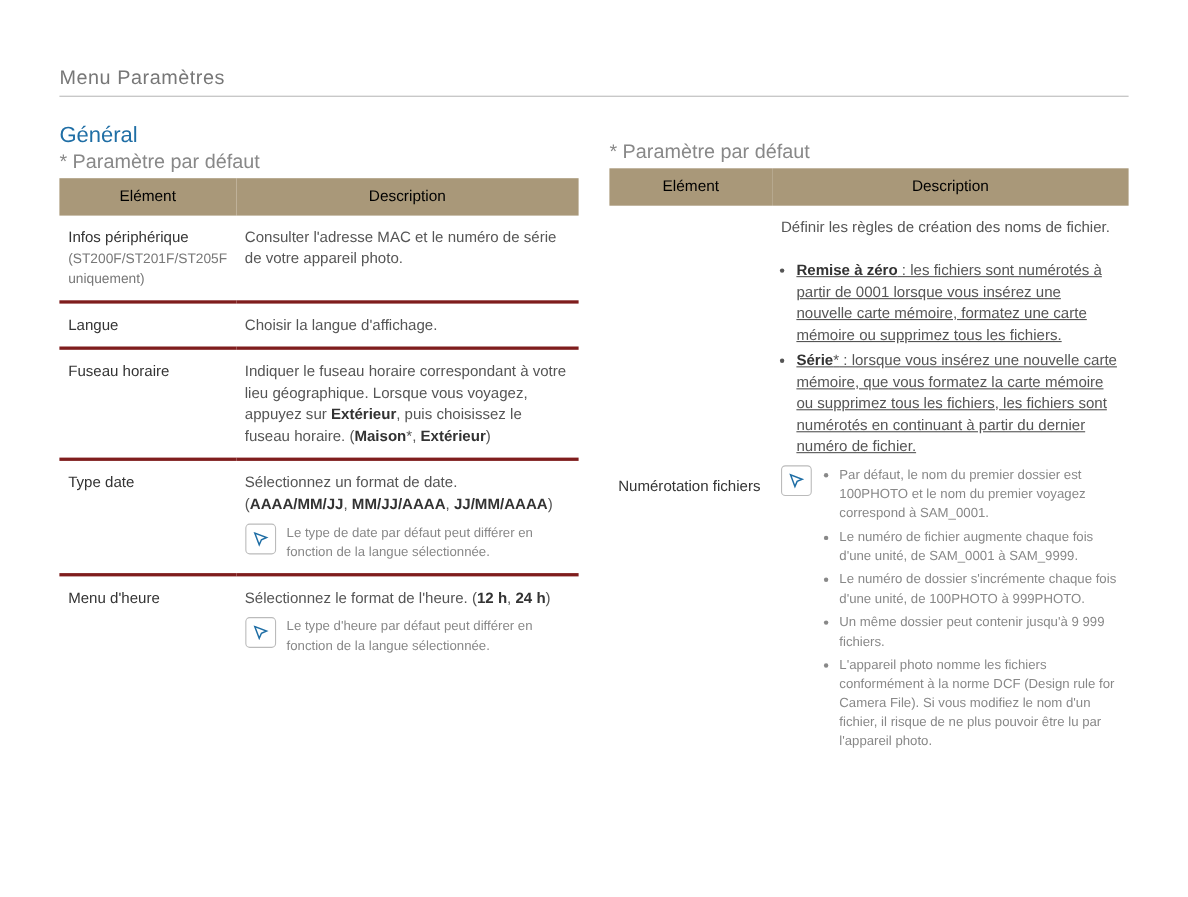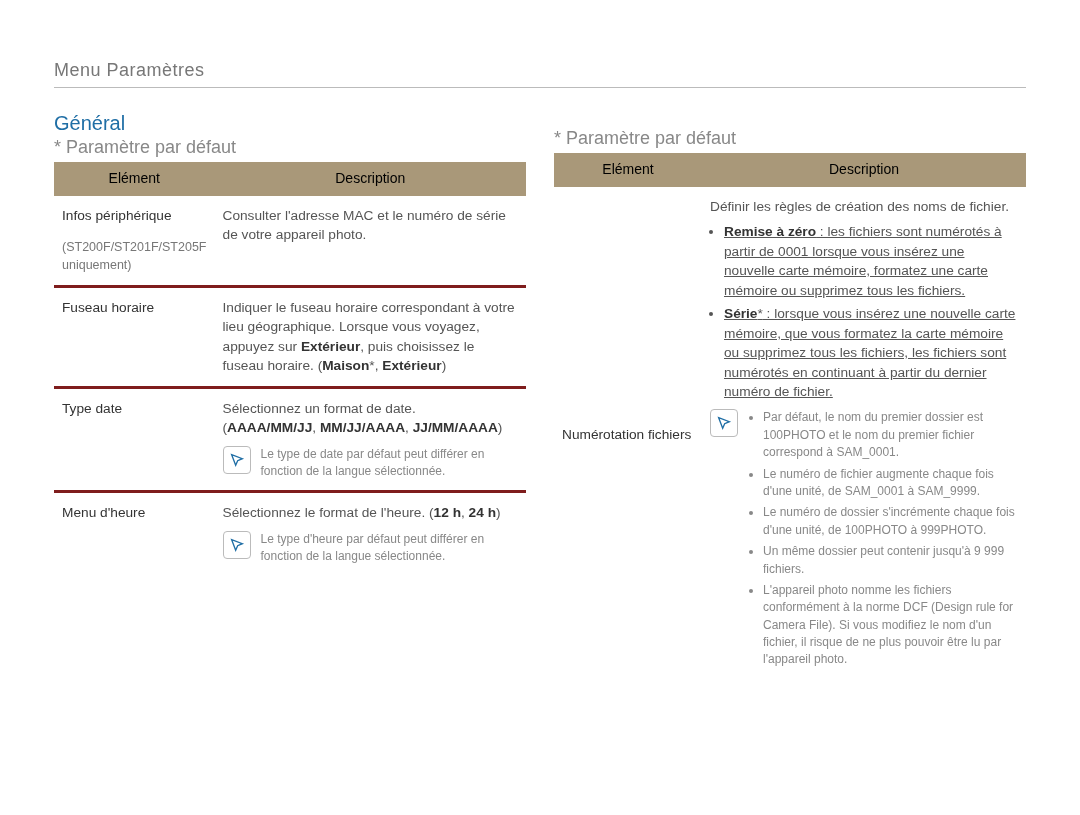--- a/index.html
+++ b/index.html
@@ -9,30 +9,30 @@
   .section-title{color:#1f6ea5;font-size:20px;font-weight:300;margin:22px 0 2px;}
   .columns{display:flex;gap:28px;margin-top:2px;}
   .col{flex:1;min-width:0;}
   .caption-default{font-size:18px;color:#888;text-align:left;margin-bottom:4px;}
   table.params{border-collapse:collapse;width:100%;font-size:13.7px;line-height:1.42;}
   table.params th{background:#a99879;color:#000000;text-align:center;font-weight:400;padding:7px 8px;font-size:14px;}
   table.params th.el{width:132px;}
   table.params td{padding:10px 8px;vertical-align:top;border-bottom:3px solid #7f1d1d;color:#555;}
   table.params tr:last-child td{border-bottom:none;}
   table.params td.el{color:#333;}
-  .sub{font-size:12.5px;color:#777;display:block;margin-top:14px;}
+  .sub{font-size:12.5px;color:#777;display:block;margin-top:2px;}
   .note-box{display:flex;gap:10px;margin-top:8px;}
   .note-icon{flex:0 0 26px;height:26px;border:1px solid #bbb;border-radius:4px;display:flex;align-items:center;justify-content:center;color:#1f6ea5;}
   .note-icon svg{width:16px;height:16px;}
   .note-body{flex:1;font-size:12px;color:#888;line-height:1.45;}
   .note-body ul{margin:0;padding-left:15px;}
   .note-body li{margin-bottom:4px;}
   .desc-list{margin:0;padding-left:14px;text-decoration:underline;}
   .desc-list li{margin-bottom:4px;color:#555;}
-  .leadp{margin:0 0 6px 0;}
+  .leadp{margin:0 0 20px 0;}
   .footer{position:absolute;bottom:30px;left:0;width:100%;text-align:center;font-size:13px;color:#666;}
   .footer .pg{color:#333;}
   b{font-weight:600;color:#333;}
 </style>
 </head>
 <body>
 
 <div class="page">
   <div class="breadcrumb">Menu Paramètres</div>
   <div class="hr-top"></div>
@@ -47,20 +47,24 @@
             <tr>
           <th class="el">Elément</th>
           <th>Description</th>
         </tr>
         <tr>
           <td class="el">
             <span>Infos périphérique</span>
             <span class="sub">(ST200F/ST201F/ST205F uniquement)</span>
           </td>
           <td>Consulter l'adresse MAC et le numéro de série de votre appareil photo.</td>
+        </tr>
+        <tr>
+          <td class="el">Langue</td>
+          <td>Choisir la langue d'affichage.</td>
         </tr>
         <tr>
           <td class="el">Fuseau horaire</td>
           <td>
             <span>Indiquer le fuseau horaire correspondant à votre lieu géographique. Lorsque vous voyagez, appuyez sur </span><b>Extérieur</b><span>, puis choisissez le fuseau horaire. (</span><b>Maison</b><span>*, </span><b>Extérieur</b><span>)</span>
           </td>
         </tr>
         <tr>
           <td class="el">Type date</td>
           <td>
@@ -116,21 +120,21 @@
               <li><b>Série</b><span>*</span><span> : lorsque vous insérez une nouvelle carte mémoire, que vous formatez la carte mémoire ou supprimez tous les fichiers, les fichiers sont numérotés en continuant à partir du dernier numéro de fichier.</span></li>
             </ul>
             <div class="note-box">
               <div class="note-icon">
                 <svg viewBox="0 0 24 24">
                       <path fill="none" stroke="#1f6ea5" stroke-width="2" d="M4 4l6 16 3-7 7-3z"></path>
                     </svg>
               </div>
               <div class="note-body">
                 <ul>
-                  <li>Par défaut, le nom du premier dossier est 100PHOTO et le nom du premier fichier correspond à SAM_0001.</li>
+                  <li>Par défaut, le nom du premier dossier est 100PHOTO et le nom du premier voyagez correspond à SAM_0001.</li>
                   <li>Le numéro de fichier augmente chaque fois d'une unité, de SAM_0001 à SAM_9999.</li>
                   <li>Le numéro de dossier s'incrémente chaque fois d'une unité, de 100PHOTO à 999PHOTO.</li>
                   <li>Un même dossier peut contenir jusqu'à 9 999 fichiers.</li>
                   <li>L'appareil photo nomme les fichiers conformément à la norme DCF (Design rule for Camera File). Si vous modifiez le nom d'un fichier, il risque de ne plus pouvoir être lu par l'appareil photo.</li>
                 </ul>
               </div>
             </div>
           </td>
         </tr>
       </tbody>

